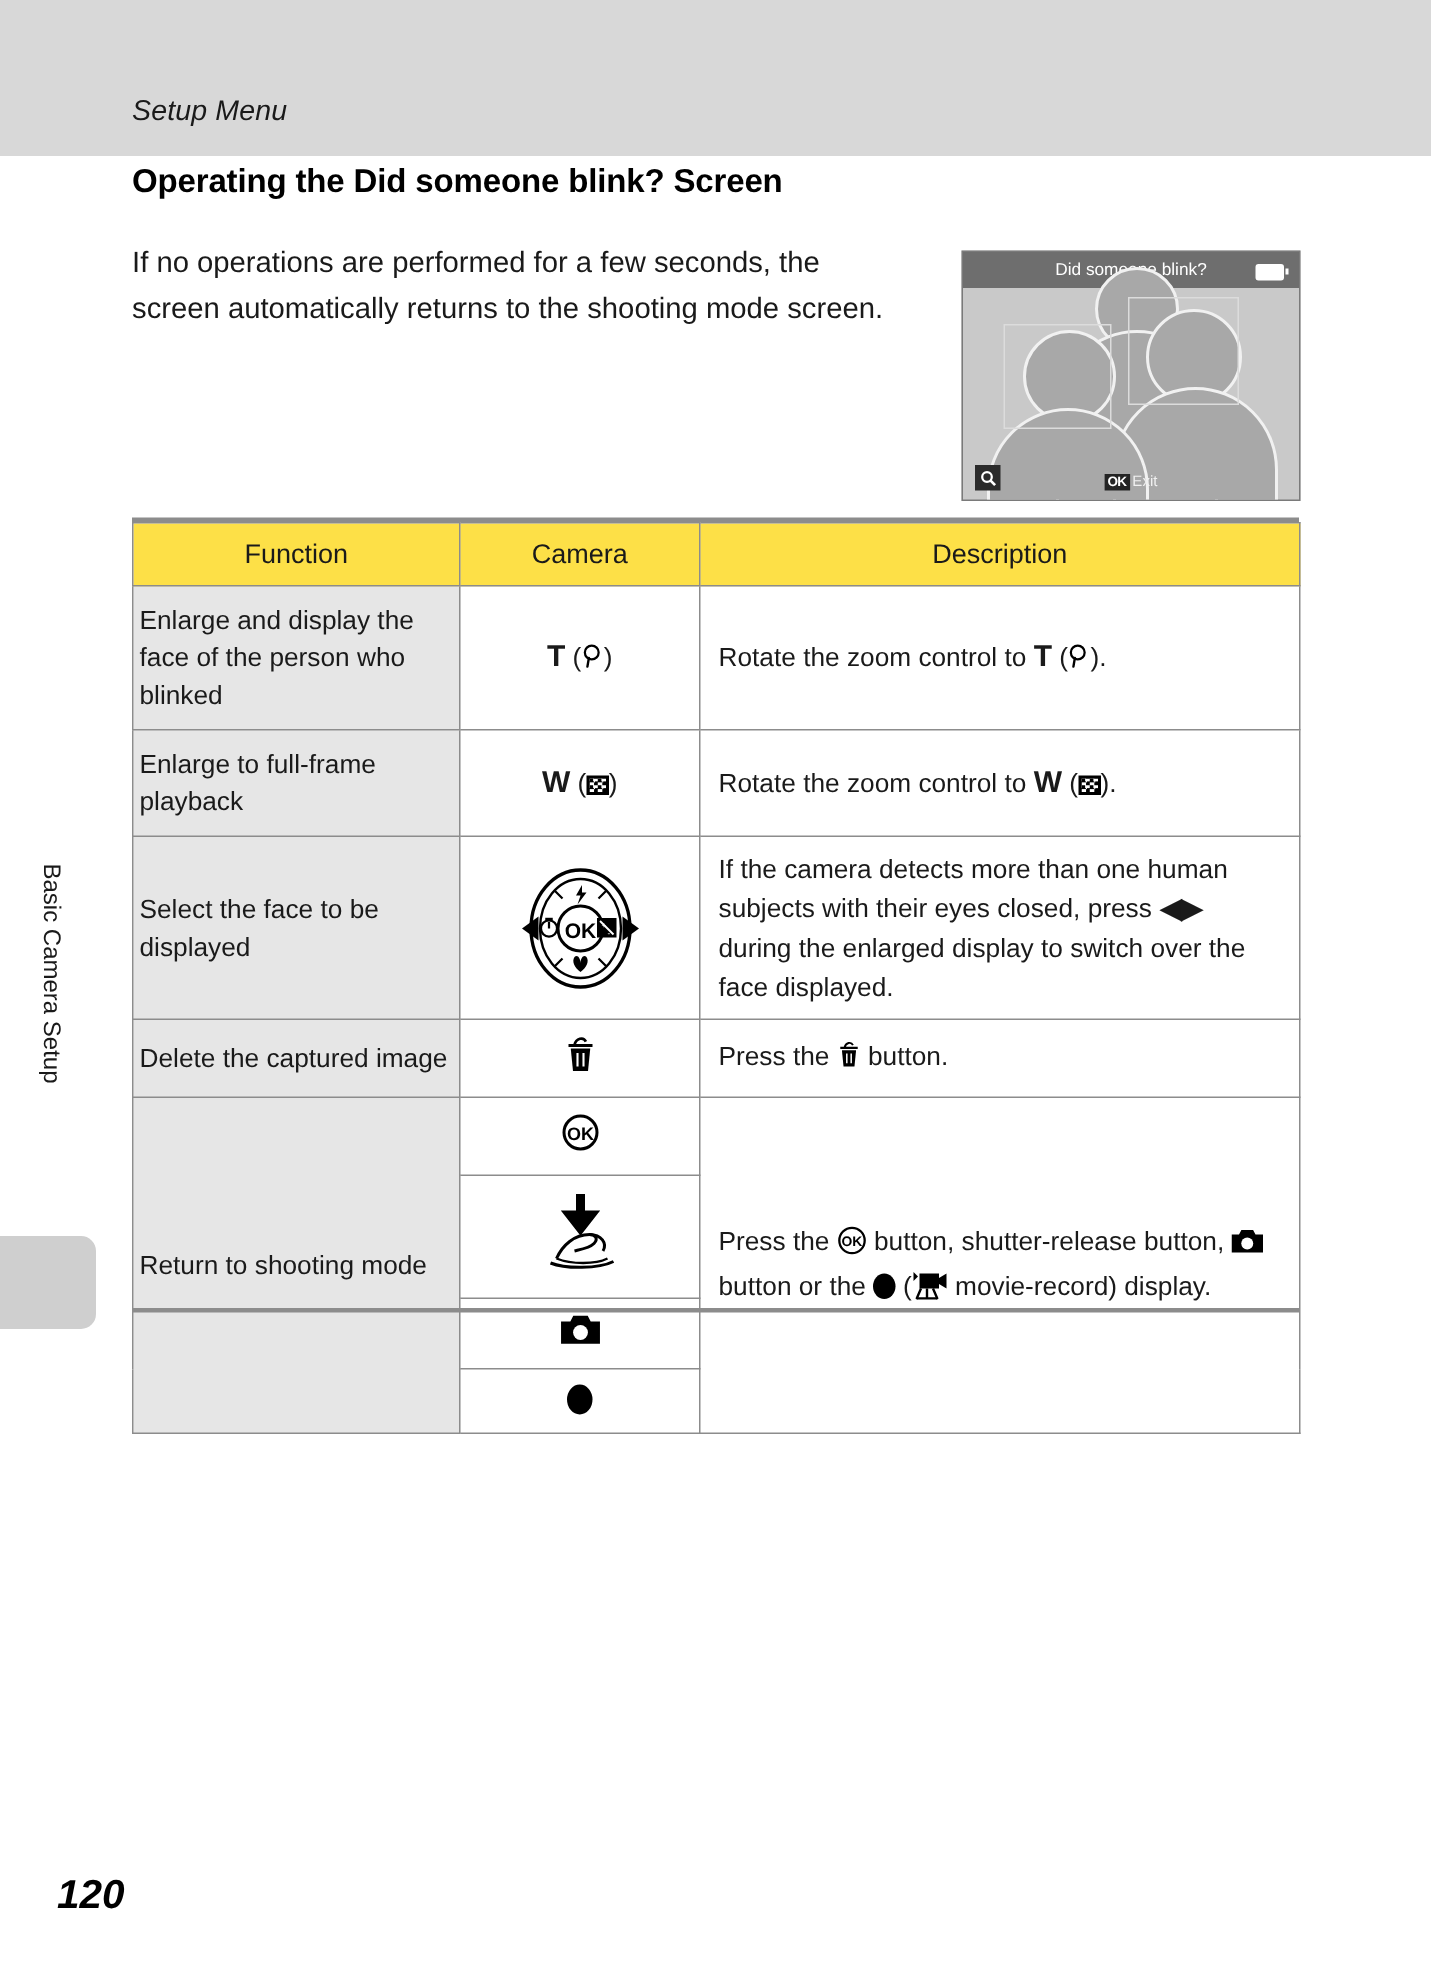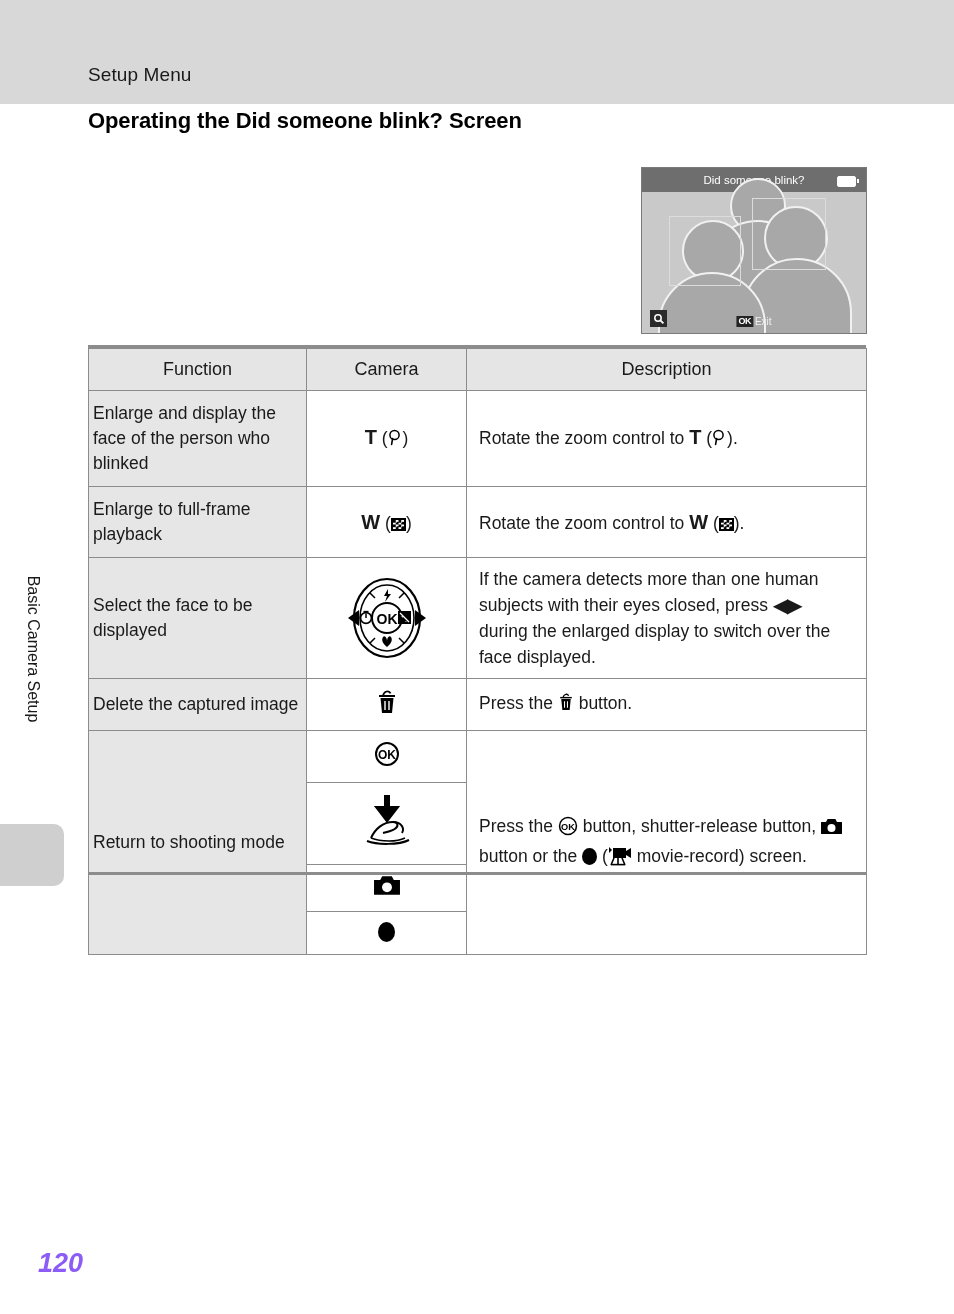--- a/index.html
+++ b/index.html
@@ -17,20 +17,21 @@
   }
 
   
   .header-band {
     position: absolute;
     left: 0;
     top: 0;
     width: 954px;
     height: 104px;
     background: #d8d8d8;
+    font-style: italic;
   }
   .header-title {
     position: absolute;
     left: 88px;
     top: 64px;
     font-size: 19px;
     color: #1a1a1a;
     letter-spacing: 0.1px;
   }
 
@@ -181,21 +182,21 @@
     color: #1a1a1a;
     table-layout: fixed;
   }
   .op-table th, .op-table td {
     border: 1px solid #8c8c8c;
     padding: 8px 10px;
     vertical-align: middle;
     background: #ffffff;
   }
   .op-table thead th {
-    background: #e5e5e5;
+    background: #fde047;
     font-weight: normal;
     text-align: center;
     font-size: 18px;
     padding: 10px 8px;
   }
   .op-table .col-fn { width: 218px; }
   .op-table .col-ct { width: 160px; }
   .op-table .col-ds { width: 400px; }
   td.fn-cell {
     background: #e6e6e6;
@@ -274,36 +275,37 @@
   .dial { display: block; margin: 0 auto; }
 
   
   .page-number {
     position: absolute;
     left: 38px;
     top: 1248px;
     font-size: 27px;
     font-style: italic;
     font-weight: bold;
-    color: #8b5cf6;
+    color: #000000;
   }
 </style>
 </head>
 <body>
 
 <div class="header-band">
   <div class="header-title">Setup Menu</div>
 </div>
 
 <div class="side-tab-block"></div>
 <div class="side-chapter">Basic Camera Setup</div>
 
 <div class="section-heading">Operating the Did someone blink? Screen</div>
 
 <div class="intro">
+  <p>If no operations are performed for a few seconds, the screen automatically returns to the shooting mode screen.</p>
 </div>
 
 <div class="cam-screen">
   <div class="cam-titlebar">
     <span>Did someone blink?</span>
     <span class="cam-battery"></span>
   </div>
   <div class="cam-body">
 
     <div class="silhouette sil-head" style="left:88px; top:-14px; width:52px; height:52px;"></div>
@@ -455,21 +457,21 @@
               <text x="13" y="18" font-family="Liberation Sans, sans-serif" font-size="12" font-weight="bold" text-anchor="middle" fill="#000">OK</text>
             </svg></span><span> button, shutter-release button, </span><span class="camera-glyph"><svg width="21" height="17" viewBox="0 0 21 17" aria-hidden="true">
               <path d="M0 4 L5 4 L6.6 1 L14.4 1 L16 4 L21 4 L21 16 L0 16 Z" fill="#000"></path>
               <circle cx="10.5" cy="10" r="4" fill="#fff"></circle>
             </svg></span><span> button or the </span><span class="dot-glyph"></span><span> (</span><span class="movie-glyph"><svg width="24" height="20" viewBox="0 0 24 20" aria-hidden="true">
               <path d="M1 1 L1 7 L4 4 Z" fill="#000"></path>
               <rect x="5" y="2" width="13" height="10" fill="#000"></rect>
               <path d="M18 5 L23 2 L23 12 L18 9 Z" fill="#000"></path>
               <path d="M6 12 L3 19 M14 12 L17 19 M10 12 L10 19" stroke="#000" stroke-width="1.6"></path>
               <path d="M3 18.6 L17 18.6" stroke="#000" stroke-width="1.6"></path>
-            </svg></span><span> movie-record) screen.</span>
+            </svg></span><span> movie-record) display.</span>
       </td>
     </tr>
     <tr>
       <td class="ct-cell">
         <span>
           <svg width="60" height="56" viewBox="0 0 60 56" aria-hidden="true">
             <path d="M30 2 L30 18 M23 16 L30 25 L37 16 Z" stroke="#000" stroke-width="6" fill="#000" stroke-linecap="butt"></path>
             <path d="M14 45 C18 36 26 29 36 29 C40 29 42 32 39 35 C36 38 30 39 26 40" stroke="#000" stroke-width="2" fill="none"></path>
             <path d="M36 29 C44 29 48 35 45 40" stroke="#000" stroke-width="2" fill="none"></path>
             <path d="M10 48 C20 52 42 52 52 47" stroke="#000" stroke-width="2" fill="none"></path>

